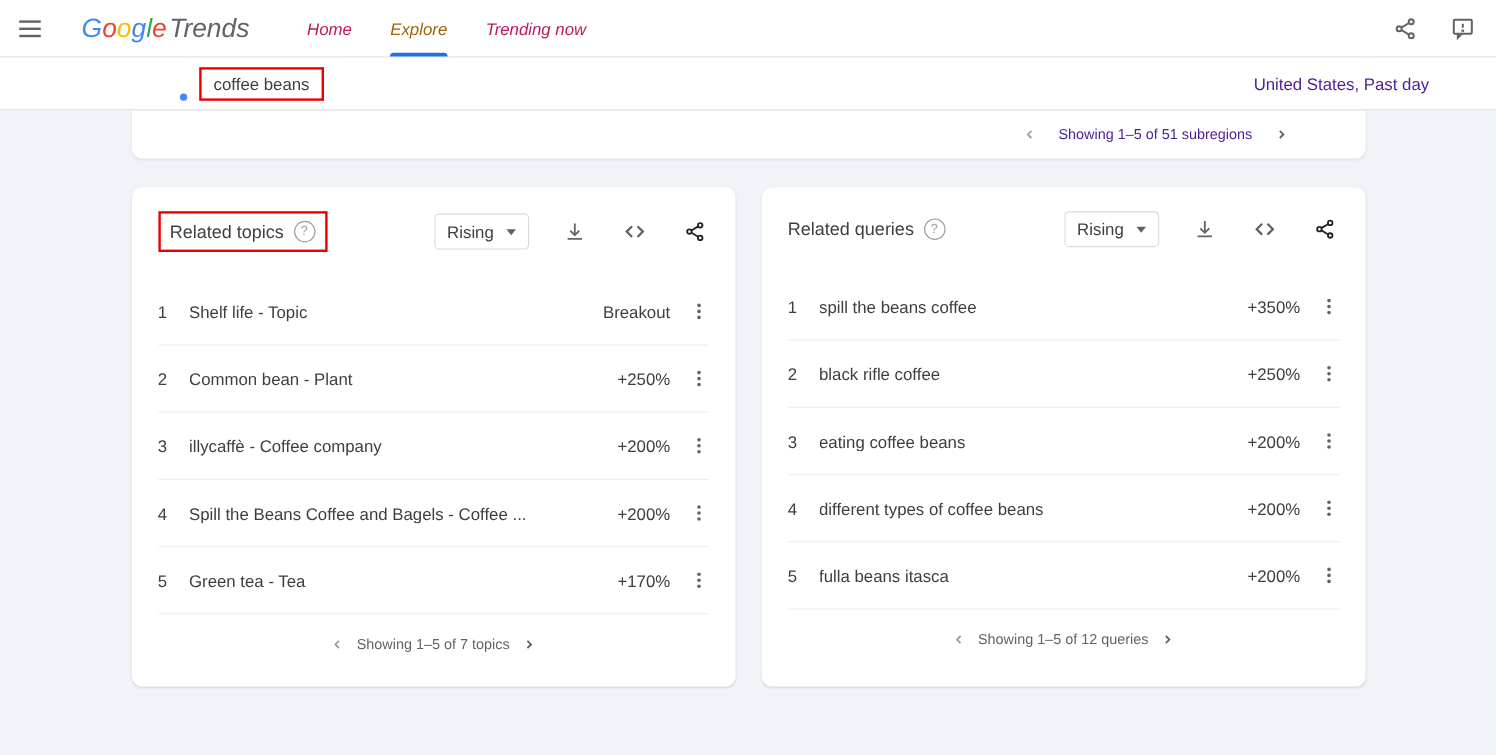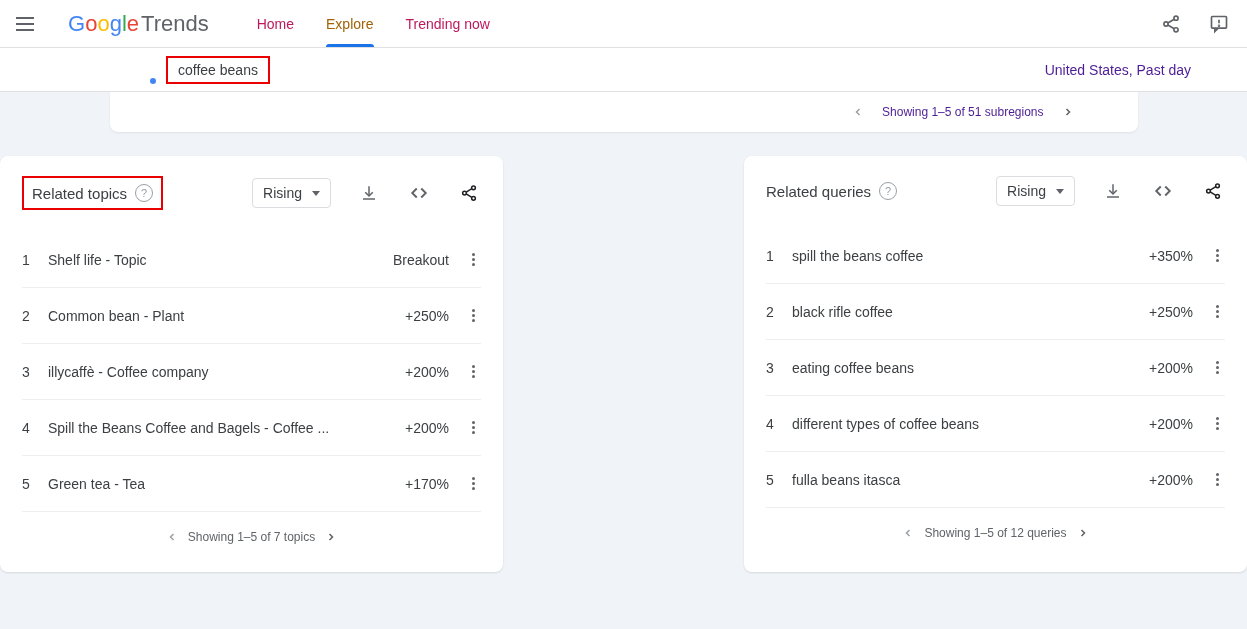--- a/index.html
+++ b/index.html
@@ -10,20 +10,21 @@
     color: #202124;
     width: 1247px;
   }
   .header {
     display: flex;
     align-items: center;
     background: #fff;
     height: 48px;
     padding: 0 16px;
     border-bottom: 1px solid #e0e0e0;
+    font-style: italic;
   }
   .menu-icon { width: 24px; height: 24px; cursor: pointer; display:flex; flex-direction:column; justify-content:center; gap:4px;}
   .menu-icon span { display:block; height:2px; background:#5f6368; width:18px; }
   .logo { display:flex; align-items:baseline; margin-left: 28px; font-size:22px; }
   .logo-google { font-weight:500; }
   .logo-google .b { color:#4285F4; }
   .logo-google .r { color:#EA4335; }
   .logo-google .y { color:#FBBC05; }
   .logo-google .g { color:#34A853; }
   .logo-trends { color:#5f6368; margin-left:2px; font-weight:400; }
@@ -41,21 +42,21 @@
   .term-dot { width:6px; height:6px; border-radius:50%; background:#4285F4; }
   .term-box { border:2px solid #EA0000; padding:4px 10px; font-size:14px; color:#3c4043;}
   .locale { position:absolute; right:56px; color:#4c1d95; font-size:14px; }
   .subregion-row {
     background:#fff; height:40px; display:flex; align-items:center; justify-content:flex-end;
     padding-right:64px; gap:18px; font-size:12px; color:#4c1d95;
     width:1028px; margin: 0 auto; border-radius:0 0 8px 8px;
     box-shadow: 0 1px 2px rgba(60,64,67,0.1);
   }
   .chev { cursor:pointer; color:#9aa0a6; }
-  .content { display:flex; gap:22px; justify-content:space-between; padding:24px 0 40px 0;}
+  .content { display:flex; gap:22px; justify-content:center; padding:24px 0 40px 0;}
   .card {
     width:503px; background:#fff; border-radius:8px;
     box-shadow: 0 1px 2px rgba(60,64,67,0.15);
     padding:20px 22px 10px 22px;
   }
   .card-header { display:flex; align-items:center; justify-content:space-between; margin-bottom:22px;}
   .card-title-wrap { display:flex; align-items:center; gap:8px; }
   .card-title { font-size:15px; color:#3c4043; }
   .card-title-box { border:2px solid #EA0000; padding:6px 8px; display:flex; align-items:center; gap:8px;}
   .help-icon { width:18px; height:18px; border:1.5px solid #9aa0a6; border-radius:50%; display:flex; align-items:center; justify-content:center; font-size:11px; color:#9aa0a6; cursor:pointer;}

